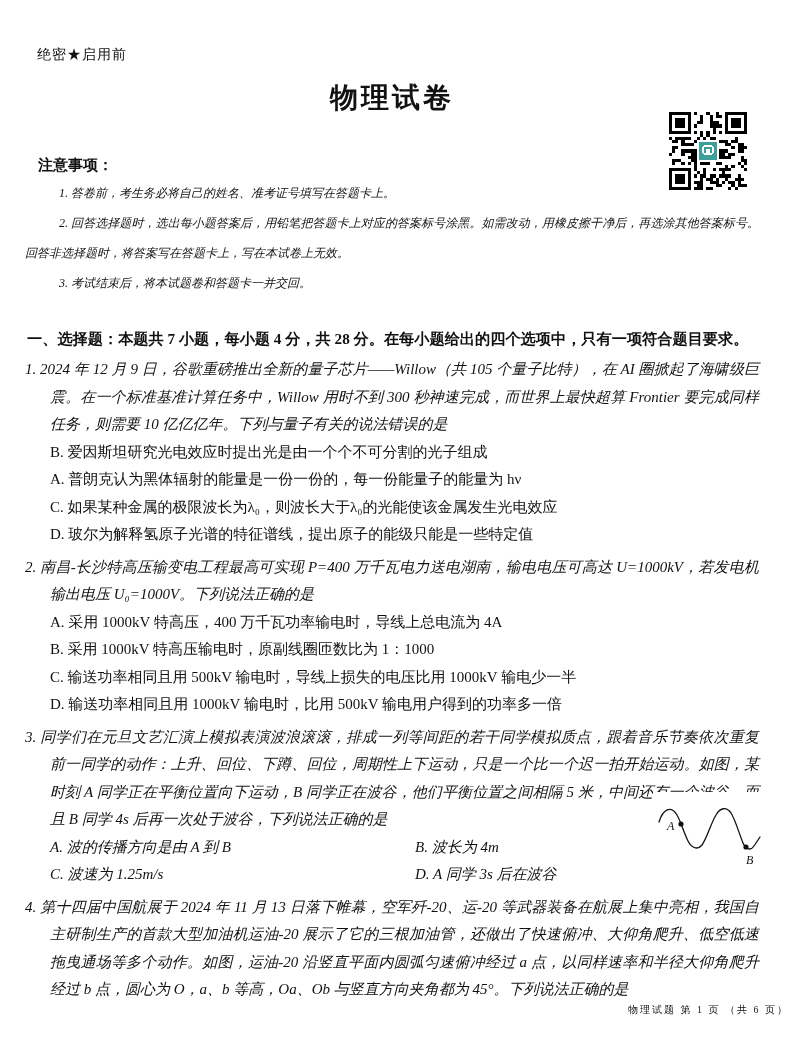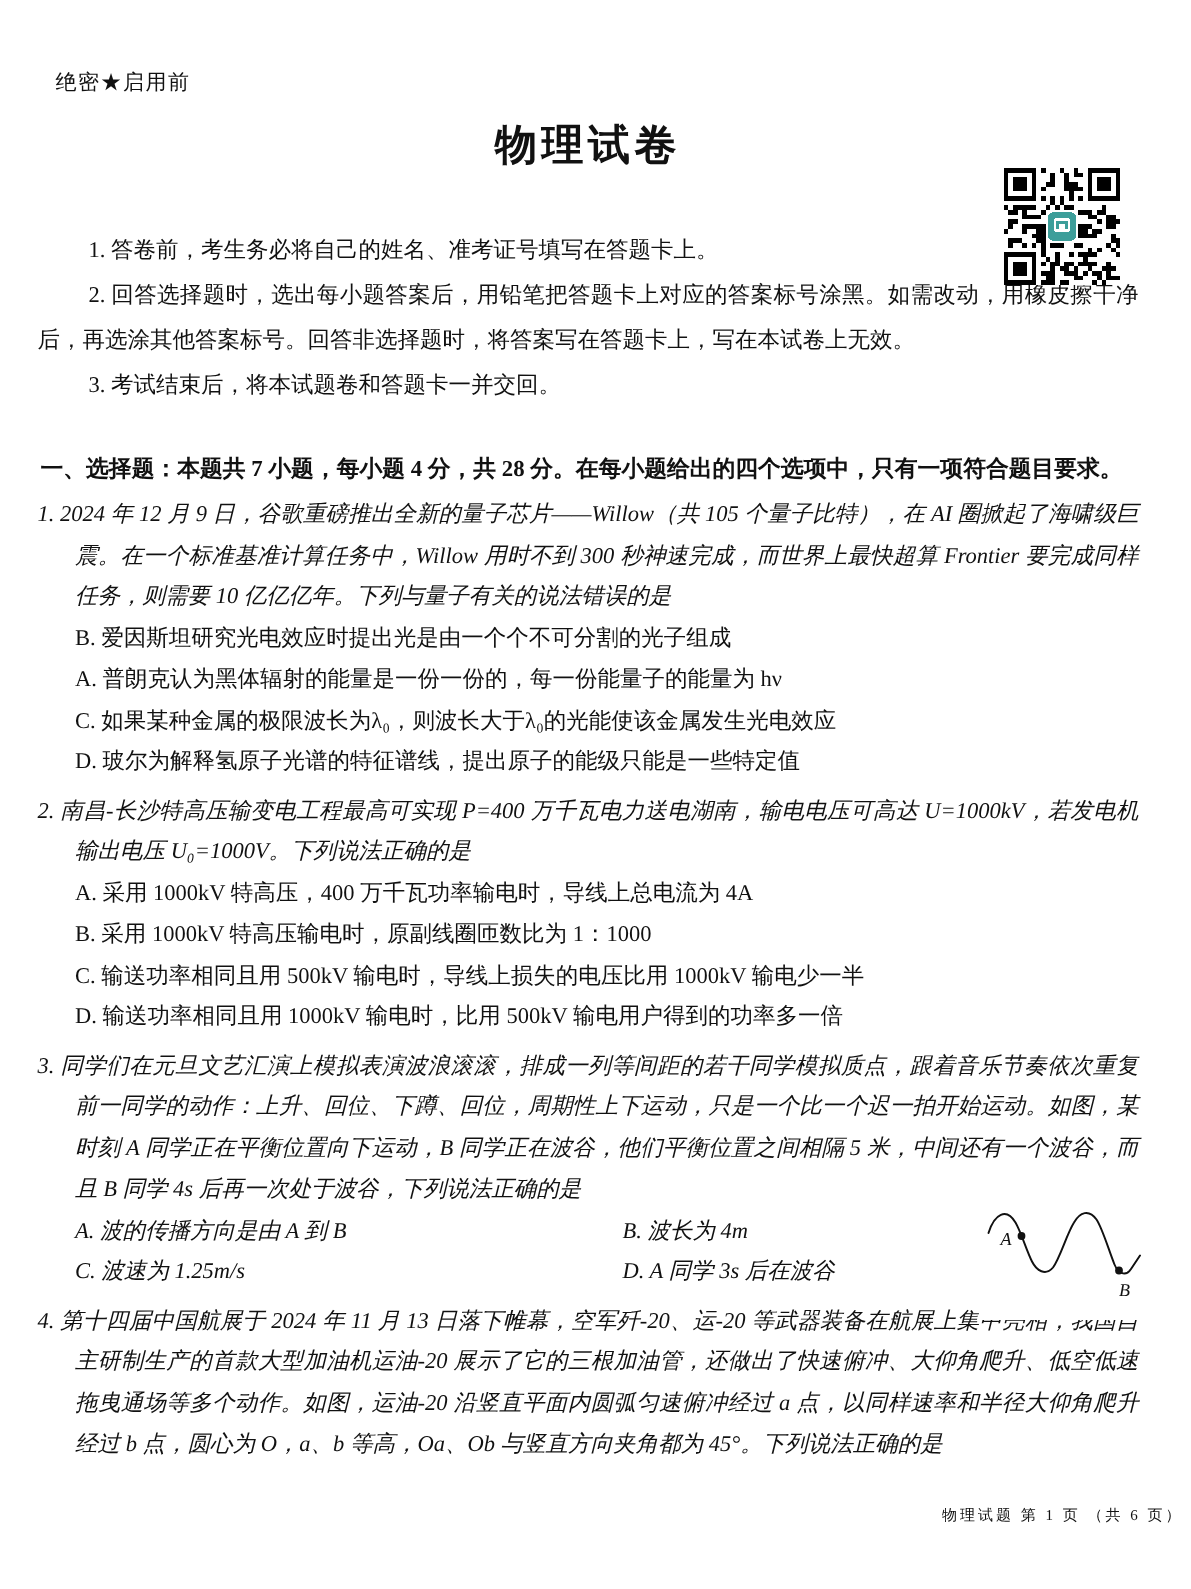--- a/index.html
+++ b/index.html
@@ -34,21 +34,22 @@
   }
   .notice{margin-top:34px;}
   .notice-heading{
     font-weight:bold;
     font-size:15px;
     margin-left:13px;
     line-height:26px;
   }
   .notice-item{
     margin:0;
-    font-size:15px;
+    font-size:12px;
+    font-style:italic;
     line-height:30px;
     text-indent:34px;
     text-align:justify;
   }
   .section-heading{
     margin-top:28px;
     margin-left:2px;
     font-weight:bold;
     font-size:15.2px;
     line-height:26px;
@@ -281,20 +282,21 @@
       <rect x="20" y="2" width="3" height="3" fill="#000"></rect>
       <rect x="0" y="18" width="7" height="7" fill="#000"></rect>
       <rect x="1" y="19" width="5" height="5" fill="#fff"></rect>
       <rect x="2" y="20" width="3" height="3" fill="#000"></rect>
       <rect x="9.5" y="9.5" width="6" height="6" fill="#3d9e9a" rx="1"></rect>
       <rect x="11" y="11" width="3" height="2.4" fill="none" stroke="#ffffff" stroke-width="0.55" rx="0.4"></rect>
       <rect x="11.8" y="12" width="1.4" height="1.4" fill="#ffffff"></rect>
     </svg>
 
   <div class="notice">
+    <div class="notice-heading">注意事项：</div>
     <p class="notice-item">1. 答卷前，考生务必将自己的姓名、准考证号填写在答题卡上。</p>
     <p class="notice-item">2. 回答选择题时，选出每小题答案后，用铅笔把答题卡上对应的答案标号涂黑。如需改动，用橡皮擦干净后，再选涂其他答案标号。回答非选择题时，将答案写在答题卡上，写在本试卷上无效。</p>
     <p class="notice-item">3. 考试结束后，将本试题卷和答题卡一并交回。</p>
   </div>
 
   <div class="section-heading">一、选择题：本题共 7 小题，每小题 4 分，共 28 分。在每小题给出的四个选项中，只有一项符合题目要求。</div>
 
   <div class="question">
     <p class="q-stem">1. 2024 年 12 月 9 日，谷歌重磅推出全新的量子芯片——Willow（共 105 个量子比特），在 AI 圈掀起了海啸级巨震。在一个标准基准计算任务中，Willow 用时不到 300 秒神速完成，而世界上最快超算 Frontier 要完成同样任务，则需要 10 亿亿亿年。下列与量子有关的说法错误的是</p>
     <p class="q-option">B. 爱因斯坦研究光电效应时提出光是由一个个不可分割的光子组成</p>

